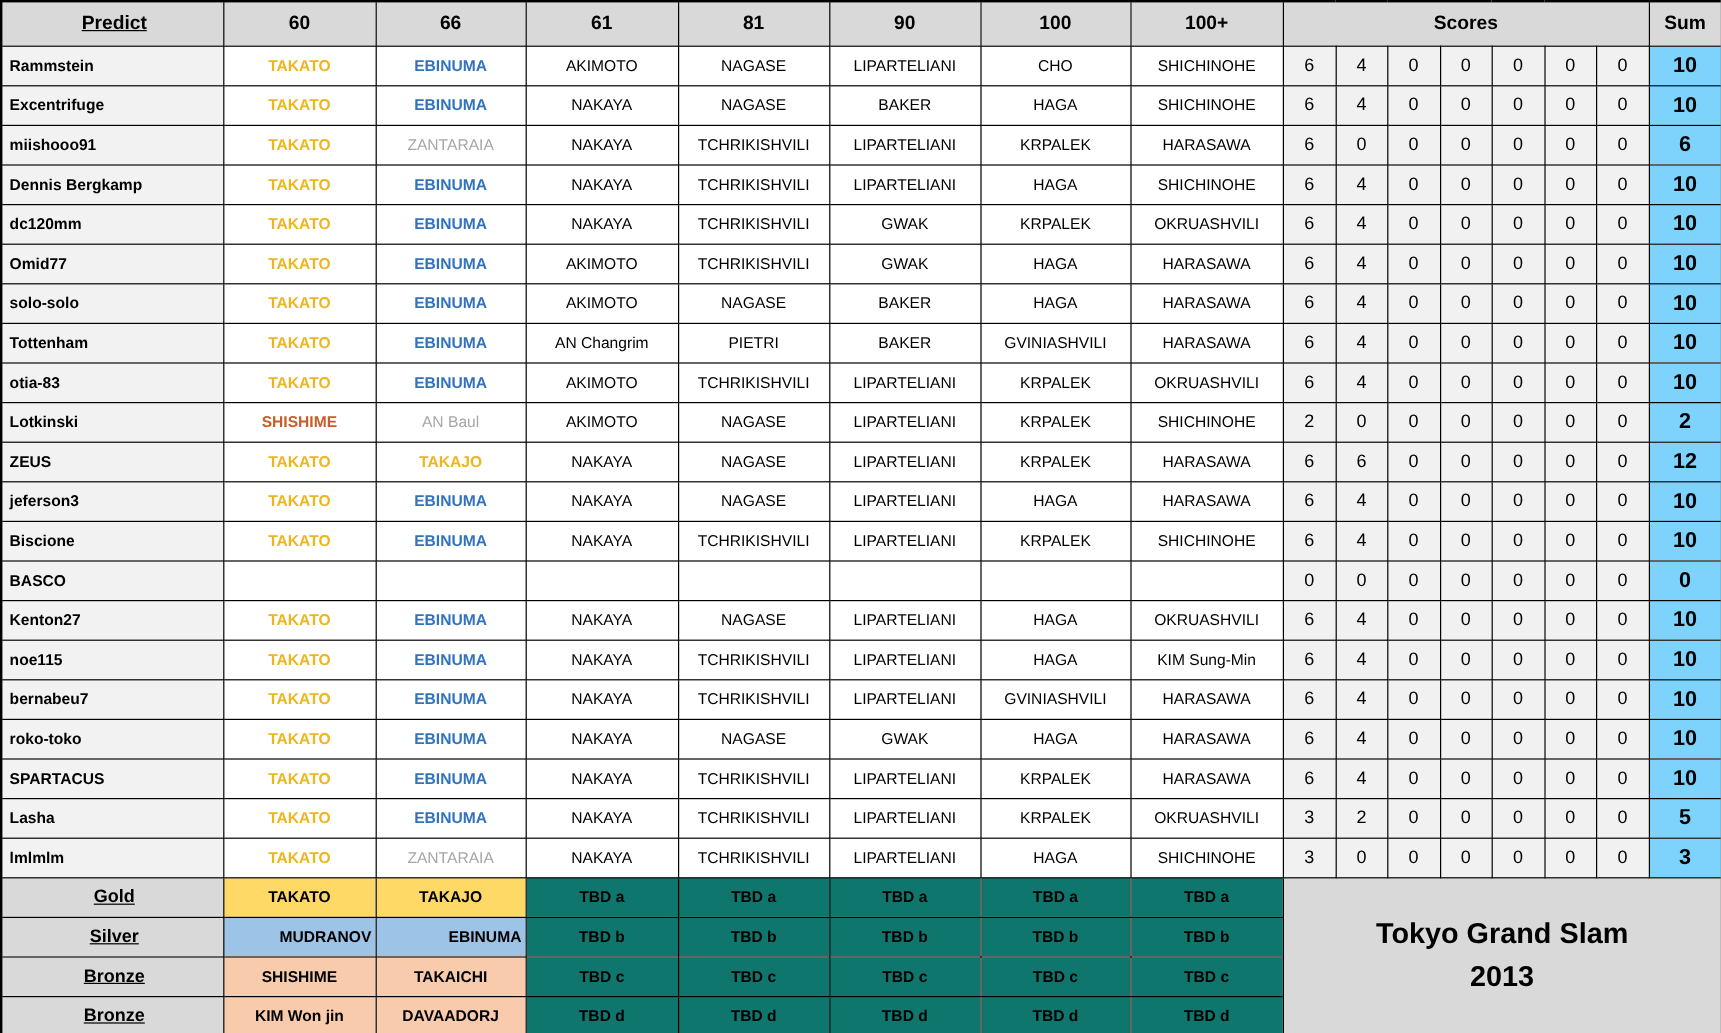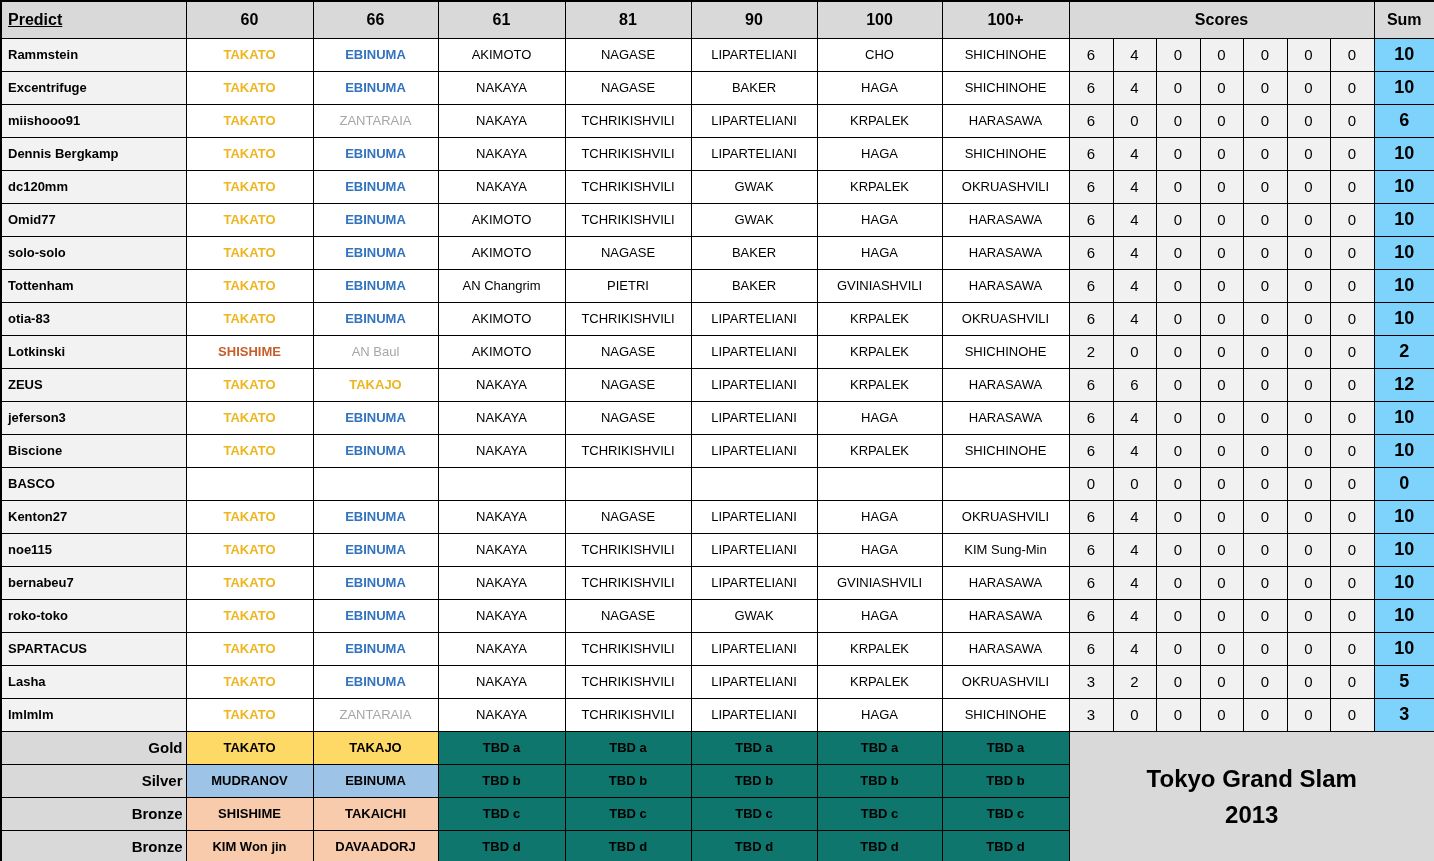--- a/index.html
+++ b/index.html
@@ -10,34 +10,34 @@
     border: 1px solid #000;
     overflow: hidden;
     white-space: nowrap;
     padding: 0 3px;
     text-align: center;
     vertical-align: middle;
   }
   thead tr { height: 37px; }
   tbody tr { height: 33px; }
   th { background: var(--header-bg); font-size: 16px; font-weight: 700; }
-  th.h-predict { text-align: left; padding-left: 6px; }
+  th.h-predict { text-align: center; padding-left: 6px; }
   th.h-predict span { text-decoration: underline; }
   td.name { background: var(--name-col-bg); text-align: left; font-weight: 700; font-size: 13px; padding-left: 6px; }
   td.pick { font-size: 13px; background: #fff; }
   .c-gold { color: var(--text-gold); font-weight: 700; }
   .c-blue { color: var(--text-blue); font-weight: 700; }
   .c-grey { color: var(--text-grey); font-weight: 400; }
   .c-orange { color: var(--text-orange); font-weight: 700; }
   td.score { background: var(--score-bg); font-size: 15px; }
   td.sum { background: #7dd3fc; font-size: 18px; font-weight: 700; }
-  td.medal-label { background: var(--medal-label-bg); text-align: right; font-weight: 700; font-size: 15px; padding-left: 6px; }
+  td.medal-label { background: var(--medal-label-bg); text-align: center; font-weight: 700; font-size: 15px; padding-left: 6px; text-decoration: underline; }
   td.winner { font-size: 13px; font-weight: 700; color: #000; }
   .bg-gold { background: var(--bg-gold); }
-  .bg-silver { background: var(--bg-silver); }
+  .bg-silver { background: var(--bg-silver); text-align: right; }
   .bg-bronze { background: var(--bg-bronze); }
   td.tbd { font-size: 13px; font-weight: 700; background: #0f766e; }
   td.footer-cell { background: var(--footer-bg); font-size: 24px; font-weight: 700; }
   .title-line { line-height: 1.5; }
 </style>
 </head>
 <body>
 
 <table>
   <colgroup>

